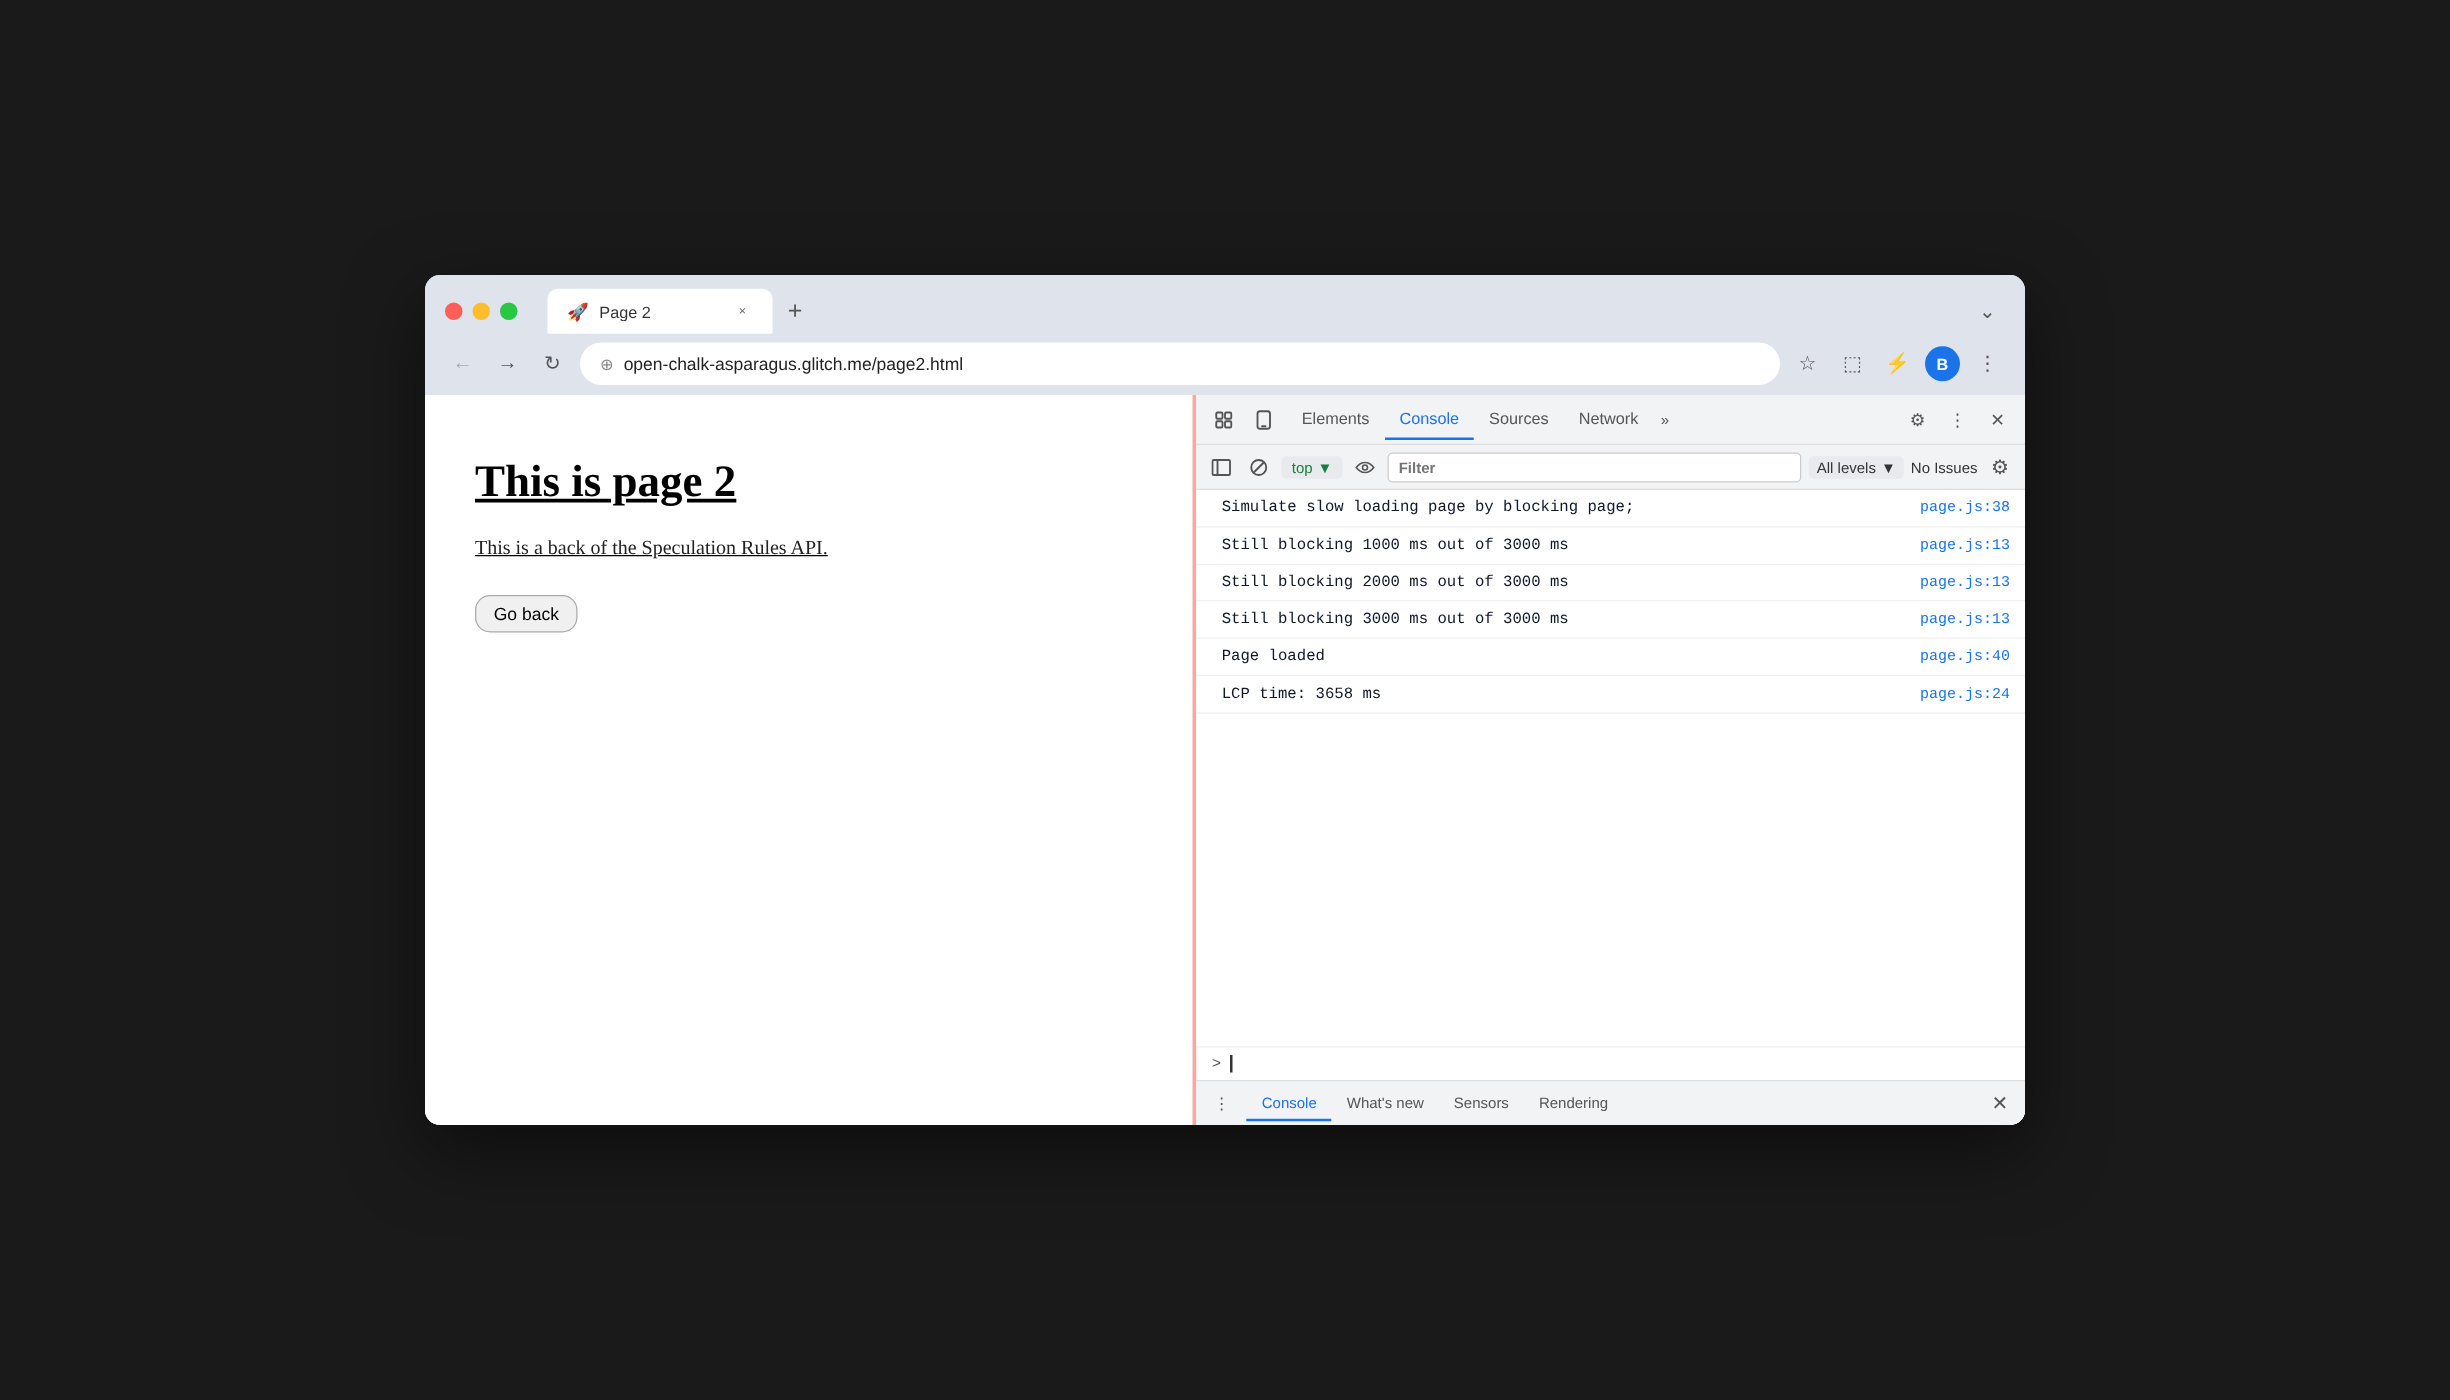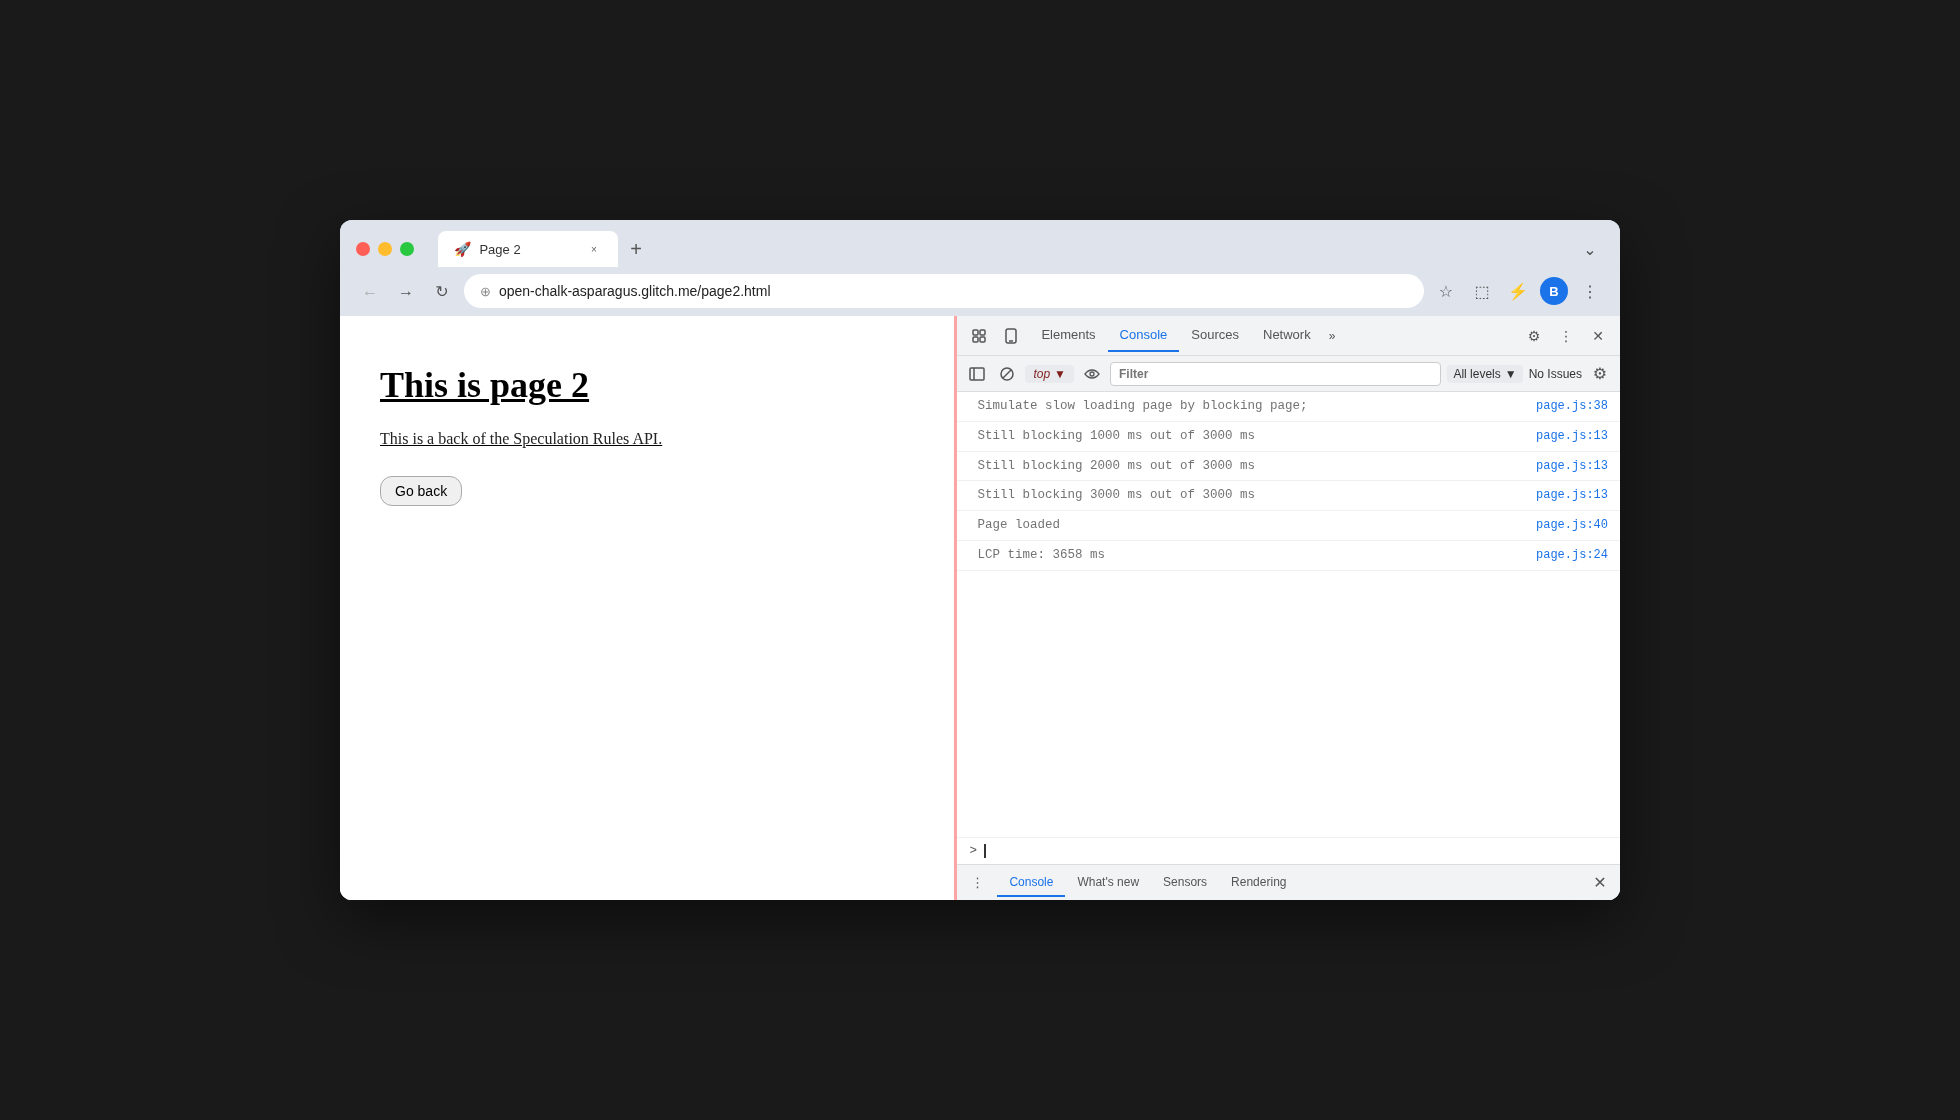--- a/index.html
+++ b/index.html
@@ -305,23 +305,22 @@
       font-size: 13px;
     }
     .console-context {
       display: flex;
       align-items: center;
       gap: 4px;
       background: #e8eaed;
       border-radius: 4px;
       padding: 2px 8px;
       font-size: 12px;
-      color: #7f1d1d;
-      cursor: pointer;
-      font-style: italic;
+      color: #15803d;
+      cursor: pointer;
     }
     .console-eye {
       width: 24px;
       height: 24px;
       display: flex;
       align-items: center;
       justify-content: center;
       cursor: pointer;
       color: #555;
       font-size: 13px;
@@ -371,21 +370,21 @@
     }
     .console-row {
       display: flex;
       align-items: flex-start;
       justify-content: space-between;
       padding: 5px 12px 5px 20px;
       border-bottom: 1px solid #f0f0f0;
       line-height: 1.5;
     }
     .console-msg {
-      color: #737373;
+      color: #0f172a;
       font-family: 'Courier New', Consolas, monospace;
       font-size: 12.5px;
     }
     .console-source {
       color: #1a73e8;
       font-size: 12px;
       cursor: pointer;
       white-space: nowrap;
       margin-left: 16px;
     }

